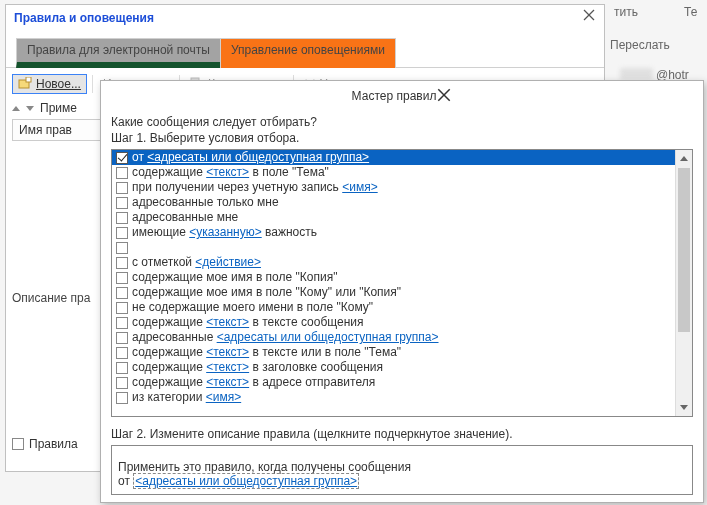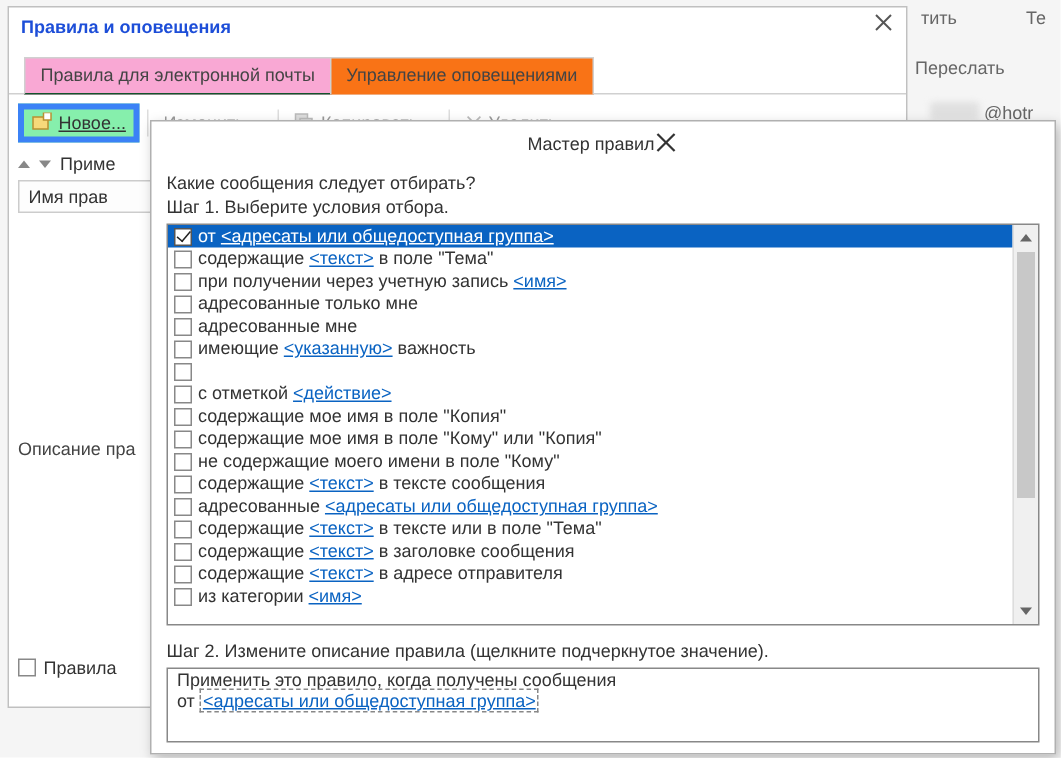--- a/index.html
+++ b/index.html
@@ -12,24 +12,24 @@
   .bg-dup { top: 5px; left: 614px; }
 
   .dlg1 {
     position: absolute; top: 4px; left: 5px; width: 600px; height: 468px;
     background: #fff; border: 1px solid #c0c0c0;
   }
   .dlg1-title { height: 26px; line-height: 26px; padding: 0 8px; color: #1d4ed8; display:flex; justify-content:space-between; align-items:flex-end;font-weight:bold;}
   .x-btn { width: 14px; height: 14px; stroke: #555; stroke-width: 1.3; }
   .tab-row { display: flex; padding-left: 10px; border-bottom: 1px solid #d0d0d0; margin-top: 6px;}
   .tab { padding: 4px 10px 5px; border: 1px solid #d0d0d0; border-bottom: none; margin-right: -1px; background:#f97316; position:relative; top:1px; color:#444;}
-  .tab.active { background: #f9a8d4; border-bottom: 1px solid #14532d; }
+  .tab.active { background: #a3a3a3; border-bottom: 6px solid #14532d; }
   .toolbar { display:flex; align-items:center; padding: 6px 6px 3px; gap: 2px; }
   .tb-btn { display:inline-flex; align-items:center; padding: 2px 5px; gap:4px; cursor:pointer;}
-  .tb-btn.primary { border:4px solid #3b82f6; background:#86efac;}
+  .tb-btn.primary { border:1px solid #3b82f6; background:#e5e5e5;}
   .tb-sep { width:1px; height:18px; background:#ddd; margin:0 3px;}
   .tb-icon { width:14px; height:14px; }
   .dropdown-tri { width:0;height:0;border-left:3px solid transparent;border-right:3px solid transparent;border-top:4px solid #555; margin-left:2px;}
   .disabled { color:#9a9a9a; }
   .disabled .tb-icon path, .disabled .tb-icon line, .disabled .tb-icon rect { stroke:#bbb; fill:#ddd;}
   .sort-row { display:flex; align-items:center; gap:6px; padding:4px 6px;}
   .tri-up {width:0;height:0;border-left:4px solid transparent;border-right:4px solid transparent;border-bottom:5px solid #888;}
   .tri-dn {width:0;height:0;border-left:4px solid transparent;border-right:4px solid transparent;border-top:5px solid #888;}
   .grid-header { margin:0 6px; border:1px solid #ccc; padding:3px 6px; background:#fdfdfd;}
   .section-label { margin: 150px 6px 0 6px; color:#444;}
@@ -56,21 +56,21 @@
   .link { color:#0a63c2; text-decoration:underline; }
   .selected .link { color:#fff; }
   .scroll-track { position:absolute; top:1px; right:1px; bottom:1px; width:17px; background:#f0f0f0; border-left:1px solid #ddd;}
   .scroll-thumb { position:absolute; left:2px; right:2px; top:18px; height:164px; background:#c8c8c8;}
   .scroll-btn { position:absolute; left:0; right:0; height:17px; display:flex; align-items:center; justify-content:center;}
   .scroll-btn.top{top:0;} .scroll-btn.bot{bottom:0;}
   .sb-tri-up{width:0;height:0;border-left:4px solid transparent;border-right:4px solid transparent;border-bottom:5px solid #666;}
   .sb-tri-dn{width:0;height:0;border-left:4px solid transparent;border-right:4px solid transparent;border-top:5px solid #666;}
 
   .step2 { margin-top:10px; }
-  .desc-box { margin-top:4px; border:1px solid #888; padding:0 6px; height:50px; overflow:hidden;}
+  .desc-box { margin-top:4px; border:1px solid #888; padding:14px 6px; height:50px; overflow:hidden;}
   .desc-box .link { color:#0a63c2; text-decoration:underline; border:1px dashed #888; padding:0 1px;}
 </style>
 </head>
 <body>
 
 <span class="bg-frag bg-dup">тить</span>
 <span class="bg-frag bg-t">Те</span>
 <span class="bg-frag bg-forward">Переслать</span>
 <span class="bg-at"></span>
 <span class="bg-frag bg-hotr">@hotr</span>

